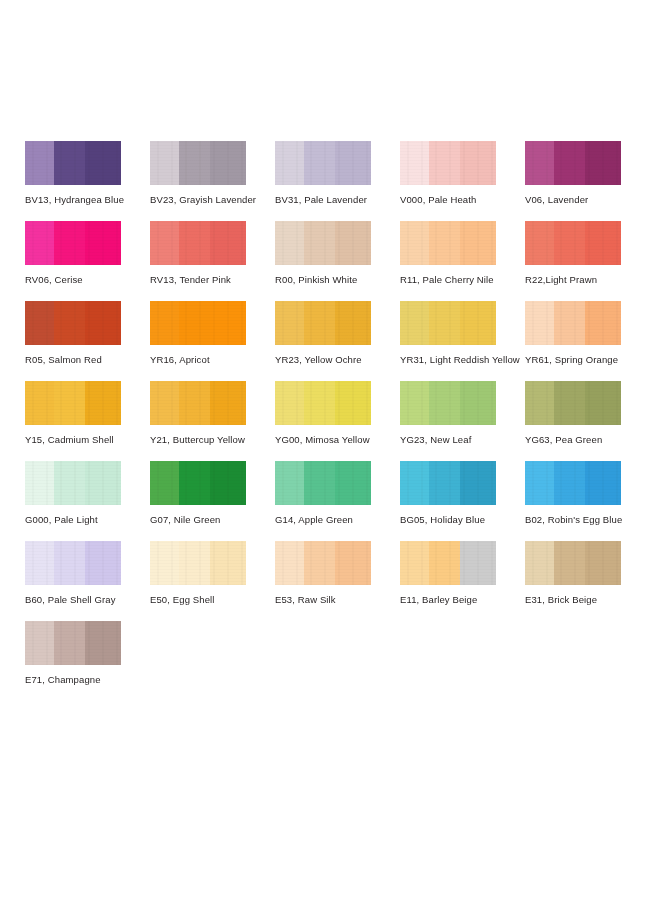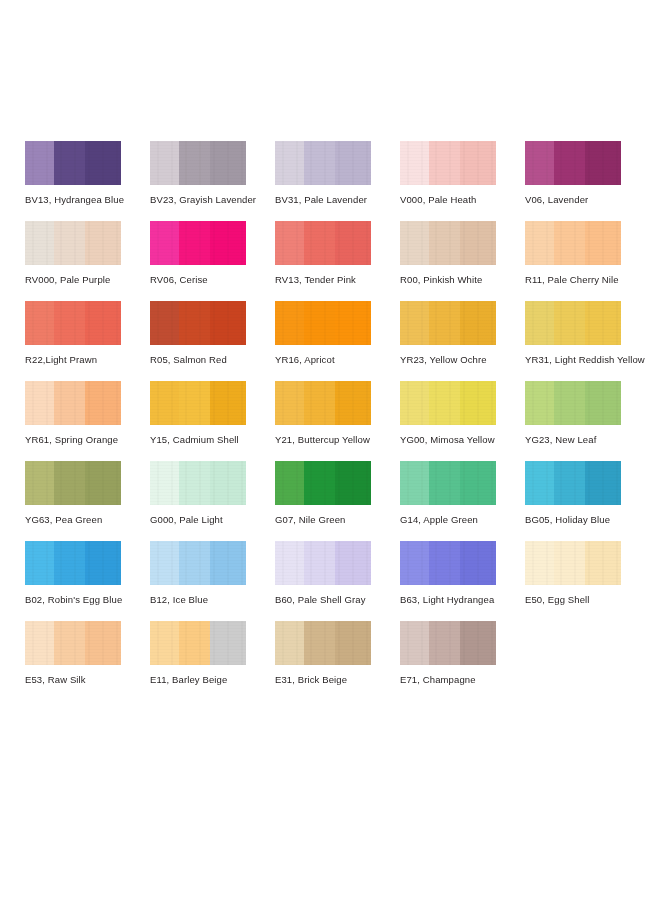--- a/index.html
+++ b/index.html
@@ -149,30 +149,20 @@
           <div class="band band-a" style="background: rgb(180, 80, 141);"></div>
           <div class="band band-b" style="background: rgb(157, 51, 114);"></div>
           <div class="band band-c" style="background: rgb(142, 43, 102);"></div>
           <div class="streaks"></div>
           <div class="grain"></div>
         </div>
         <div class="swatch-label">V06, Lavender</div>
       </div>
       <div class="swatch-cell">
         <div class="swatch-chip">
-          <div class="band band-a" style="background: rgb(231, 224, 215);"></div>
-          <div class="band band-b" style="background: rgb(234, 217, 203);"></div>
-          <div class="band band-c" style="background: rgb(236, 208, 187);"></div>
-          <div class="streaks"></div>
-          <div class="grain"></div>
-        </div>
-        <div class="swatch-label">RV000, Pale Purple</div>
-      </div>
-      <div class="swatch-cell">
-        <div class="swatch-chip">
           <div class="band band-a" style="background: rgb(244, 49, 159);"></div>
           <div class="band band-b" style="background: rgb(245, 20, 126);"></div>
           <div class="band band-c" style="background: rgb(243, 11, 118);"></div>
           <div class="streaks"></div>
           <div class="grain"></div>
         </div>
         <div class="swatch-label">RV06, Cerise</div>
       </div>
       <div class="swatch-cell">
         <div class="swatch-chip">
@@ -359,50 +349,30 @@
           <div class="band band-a" style="background: rgb(75, 186, 234);"></div>
           <div class="band band-b" style="background: rgb(58, 169, 226);"></div>
           <div class="band band-c" style="background: rgb(47, 156, 219);"></div>
           <div class="streaks"></div>
           <div class="grain"></div>
         </div>
         <div class="swatch-label">B02, Robin's Egg Blue</div>
       </div>
       <div class="swatch-cell">
         <div class="swatch-chip">
-          <div class="band band-a" style="background: rgb(191, 223, 244);"></div>
-          <div class="band band-b" style="background: rgb(165, 210, 240);"></div>
-          <div class="band band-c" style="background: rgb(140, 197, 236);"></div>
-          <div class="streaks"></div>
-          <div class="grain"></div>
-        </div>
-        <div class="swatch-label">B12, Ice Blue</div>
-      </div>
-      <div class="swatch-cell">
-        <div class="swatch-chip">
           <div class="band band-a" style="background: rgb(230, 226, 244);"></div>
           <div class="band band-b" style="background: rgb(220, 214, 241);"></div>
           <div class="band band-c" style="background: rgb(207, 198, 236);"></div>
           <div class="streaks"></div>
           <div class="grain"></div>
         </div>
         <div class="swatch-label">B60, Pale Shell Gray</div>
       </div>
       <div class="swatch-cell">
         <div class="swatch-chip">
-          <div class="band band-a" style="background: rgb(139, 142, 232);"></div>
-          <div class="band band-b" style="background: rgb(123, 125, 226);"></div>
-          <div class="band band-c" style="background: rgb(112, 115, 220);"></div>
-          <div class="streaks"></div>
-          <div class="grain"></div>
-        </div>
-        <div class="swatch-label">B63, Light Hydrangea</div>
-      </div>
-      <div class="swatch-cell">
-        <div class="swatch-chip">
           <div class="band band-a" style="background: rgb(251, 239, 210);"></div>
           <div class="band band-b" style="background: rgb(251, 236, 203);"></div>
           <div class="band band-c" style="background: rgb(249, 227, 180);"></div>
           <div class="streaks"></div>
           <div class="grain"></div>
         </div>
         <div class="swatch-label">E50, Egg Shell</div>
       </div>
       <div class="swatch-cell">
         <div class="swatch-chip">

